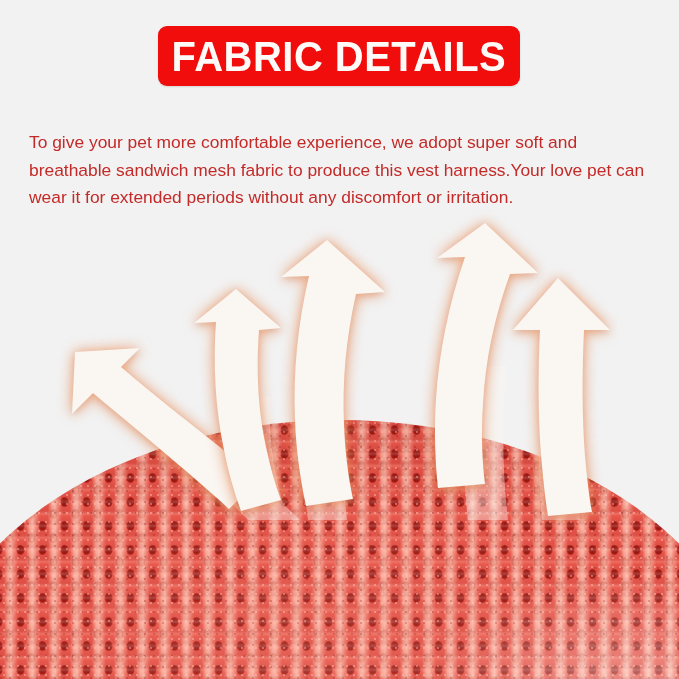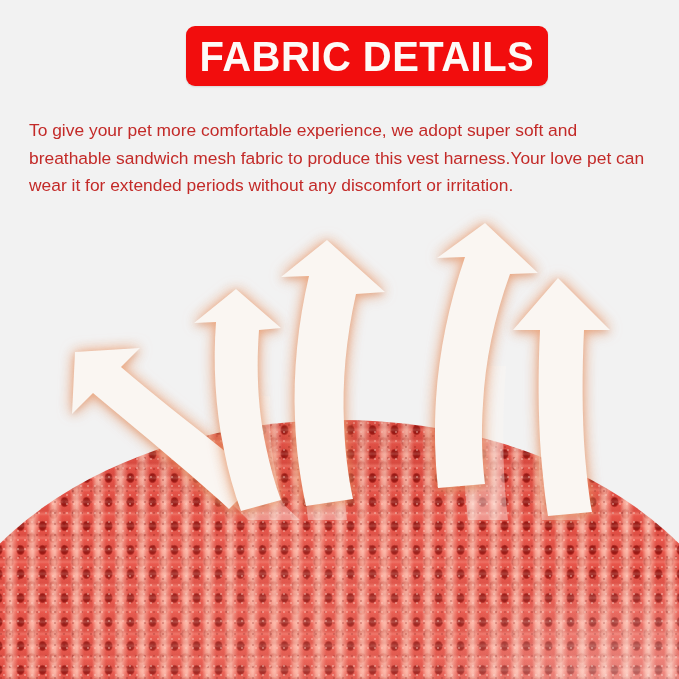--- a/index.html
+++ b/index.html
@@ -9,31 +9,30 @@
     font-family:"Liberation Sans","DejaVu Sans",sans-serif;
   }
   #stage{position:absolute;inset:0;width:679px;height:679px;overflow:hidden;background:#f2f2f2;}
 
   
   #title-badge{
     position:absolute;left:158px;top:26px;width:362px;height:60px;
     background:#f20d0d;border-radius:9px;
     display:flex;align-items:center;justify-content:center;
     box-shadow:0 1px 2px rgba(0,0,0,.12);
-    margin-left:28px;
   }
   #title-badge-text{
     color:#fdfaf7;font-size:43px;font-weight:700;letter-spacing:.5px;
     line-height:1;transform:scaleX(.93);white-space:nowrap;
     font-family:"Liberation Sans","DejaVu Sans",sans-serif;
   }
 
   
   #body-copy{
-    position:absolute;left:29px;top:100px;width:625px;
+    position:absolute;left:29px;top:112px;width:625px;
     color:#c32a28;font-size:17.4px;line-height:27.5px;
     font-family:"Liberation Sans","DejaVu Sans",sans-serif;
   }
 
   
   #fabric-wrap{
     position:absolute;left:-40px;top:340px;width:759px;height:380px;
     overflow:hidden;
     -webkit-clip-path:ellipse(420px 300px at 50% 100%);
     clip-path:ellipse(420px 300px at 50% 100%);

